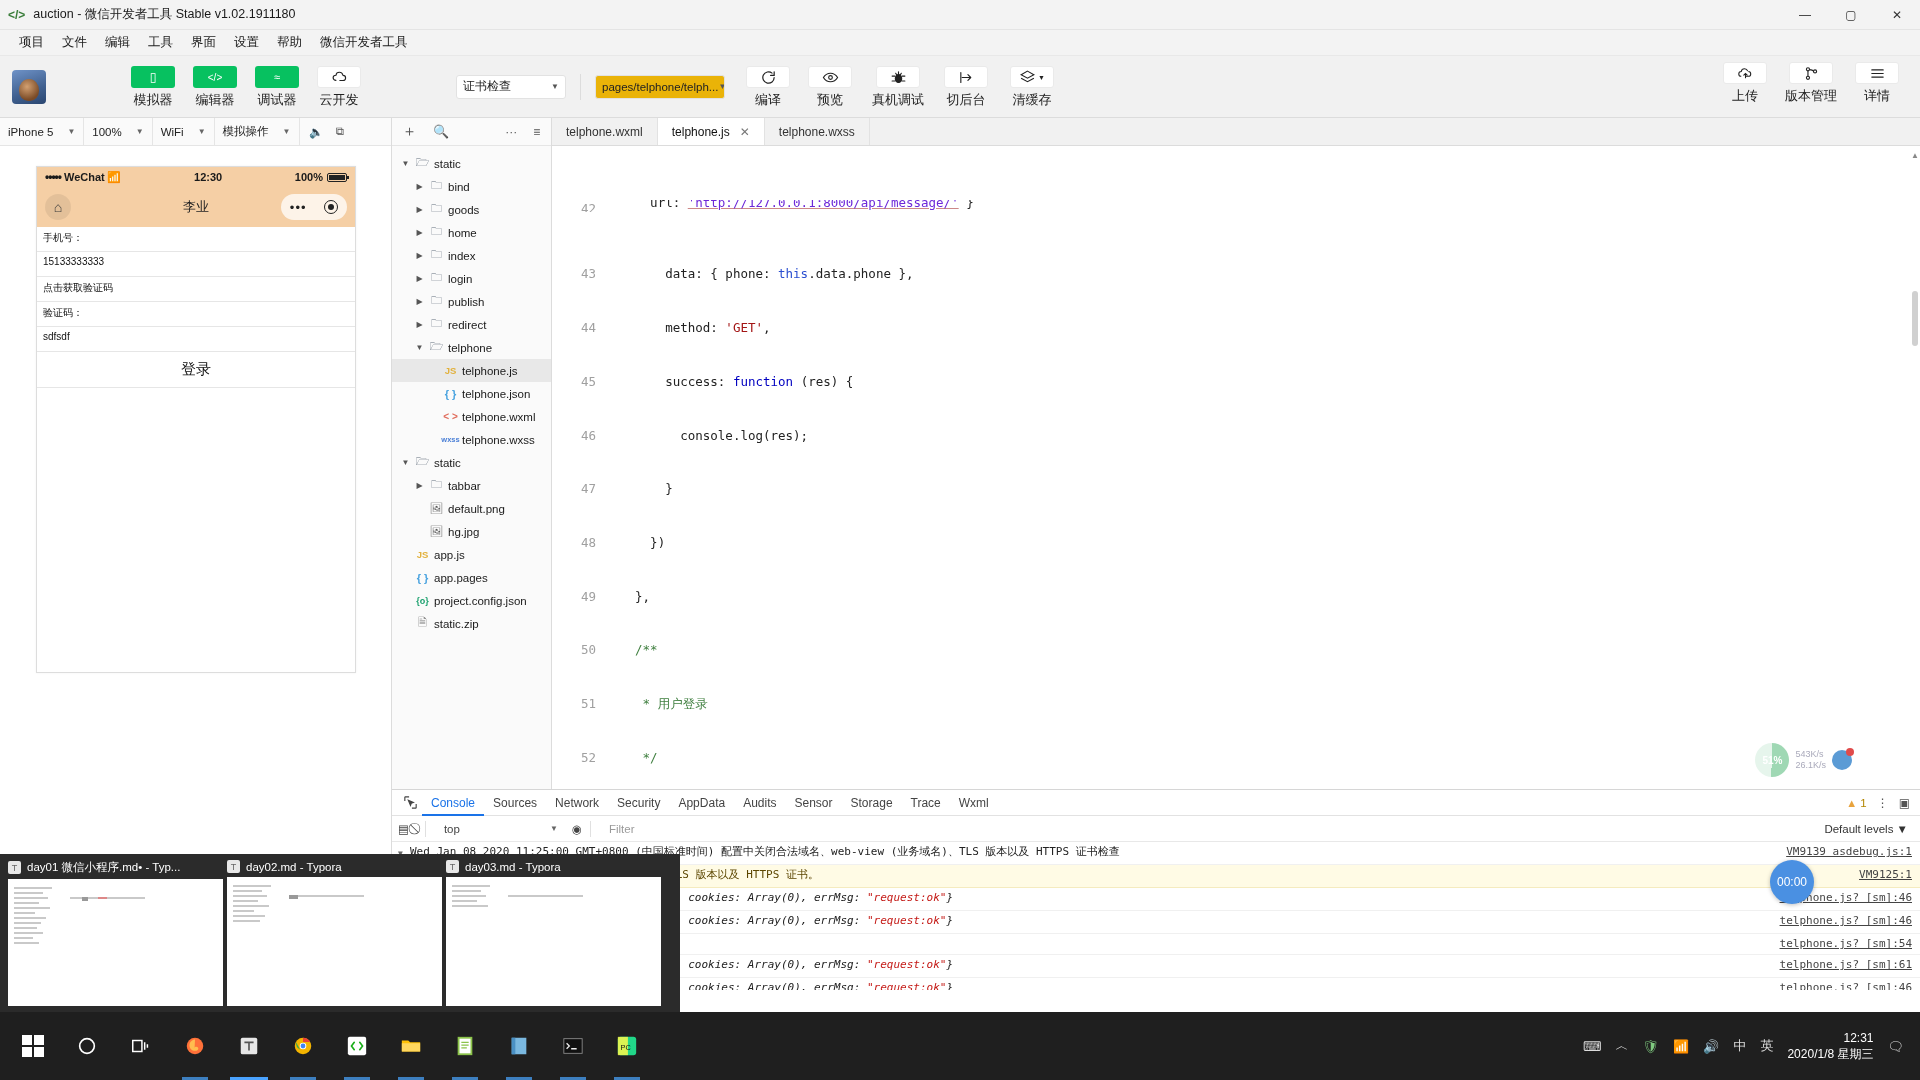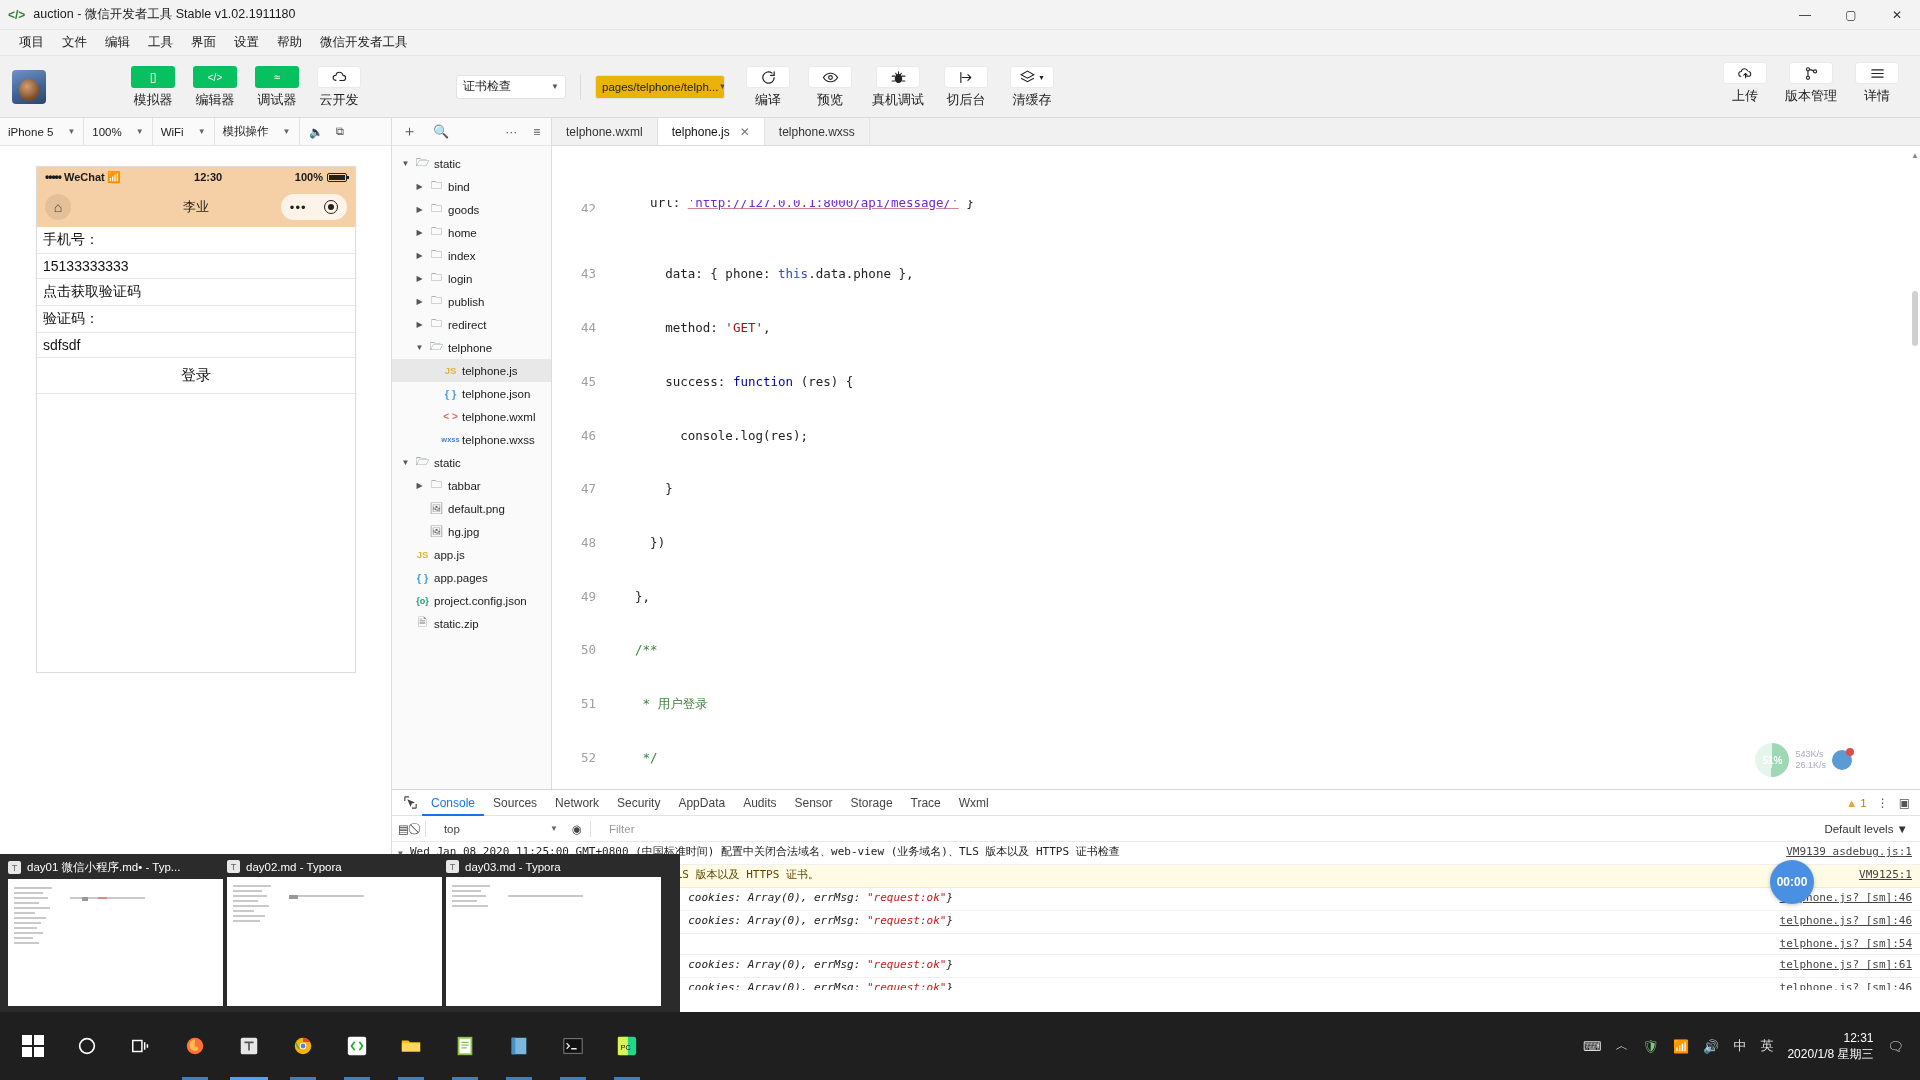--- a/index.html
+++ b/index.html
@@ -130,21 +130,21 @@
   }
   .nav-caps .cdots { letter-spacing: 1px; font-size: 13px; color:#222; line-height: 1;}
   .nav-caps .ctarget {
     width: 14px;height:14px;border-radius:50%;border:1.5px solid #222;
     display:flex;align-items:center;justify-content:center;
   }
   .nav-caps .ctarget::after{content:"";width:6px;height:6px;border-radius:50%;background:#222;}
 
   .phone-screen { flex:1; background:#fff; }
   .f-row {
-    padding: 4px 6px; border-bottom: 1px solid #e6e6e6; font-size: 14px; color:#111;
+    padding: 4px 6px; border-bottom: 1px solid #e6e6e6; font-size: 10px; color:#111;
     min-height: 25px;
   }
   .f-row.value { color:#111; }
   .f-btn {
     text-align:center; padding: 8px 0; font-size: 15px; border-bottom:1px solid #e6e6e6;
     color:#111;
   }
 
   
   .tree-pane { width: 160px; border-right:1px solid #dcdcdc; background:#fafafa; display:flex; flex-direction:column; }
@@ -288,21 +288,21 @@
     width: 34px;height:34px;border-radius:50%;
     background: conic-gradient(#9fd8b4 0 51%, #e6f5ec 51% 100%);
     display:flex;align-items:center;justify-content:center; color:#fff; font-size:10px; font-weight:700;
   }
   .netmon .speeds { line-height: 11px; color:#aab;}
   .netmon .globe{ width:20px;height:20px;border-radius:50%;background:#5b9bd5;position:relative;}
   .netmon .globe::after{content:"";position:absolute;right:-2px;top:-2px;width:8px;height:8px;border-radius:50%;background:#e04b4b;}
   .timer-bubble {
     position:absolute; right: 106px; bottom: 176px; width: 44px; height: 44px; border-radius:50%;
     background:#4a90e2; color:#fff; display:flex; align-items:center; justify-content:center;
-    font-size: 12px; z-index: 30; box-shadow: 0 1px 4px rgba(0,0,0,.25); font-weight: bold;
+    font-size: 12px; z-index: 30; box-shadow: 0 1px 4px rgba(0,0,0,.25);
   }
 </style>
 </head>
 <body>
 
 <div class="app">
 
   <div class="titlebar">
     <span class="tb-icon">&lt;/&gt;</span>
     <span class="tb-title">auction - 微信开发者工具 Stable v1.02.1911180</span>

